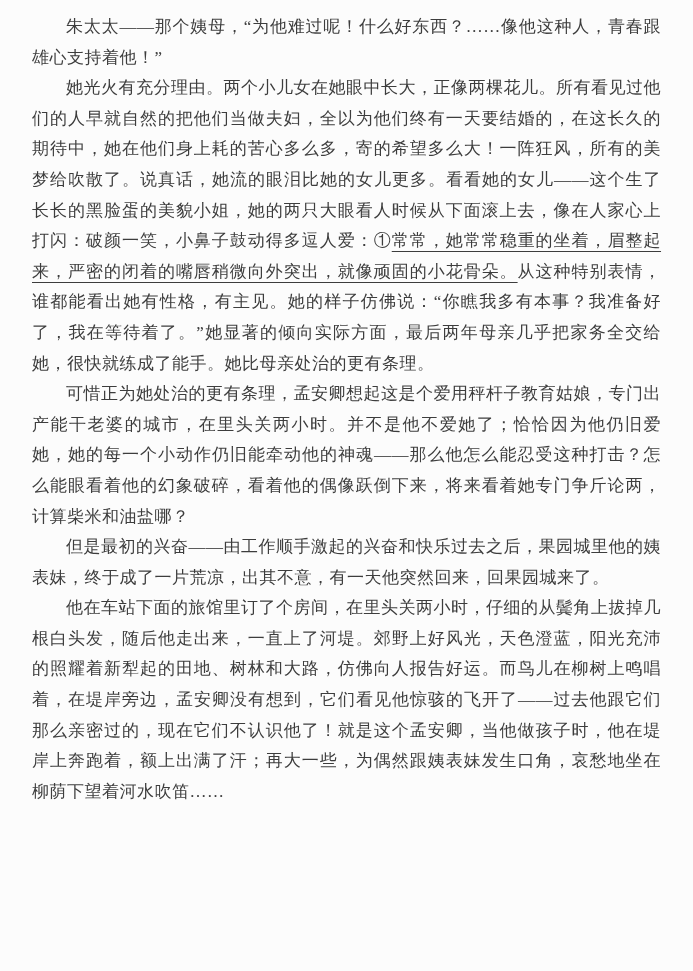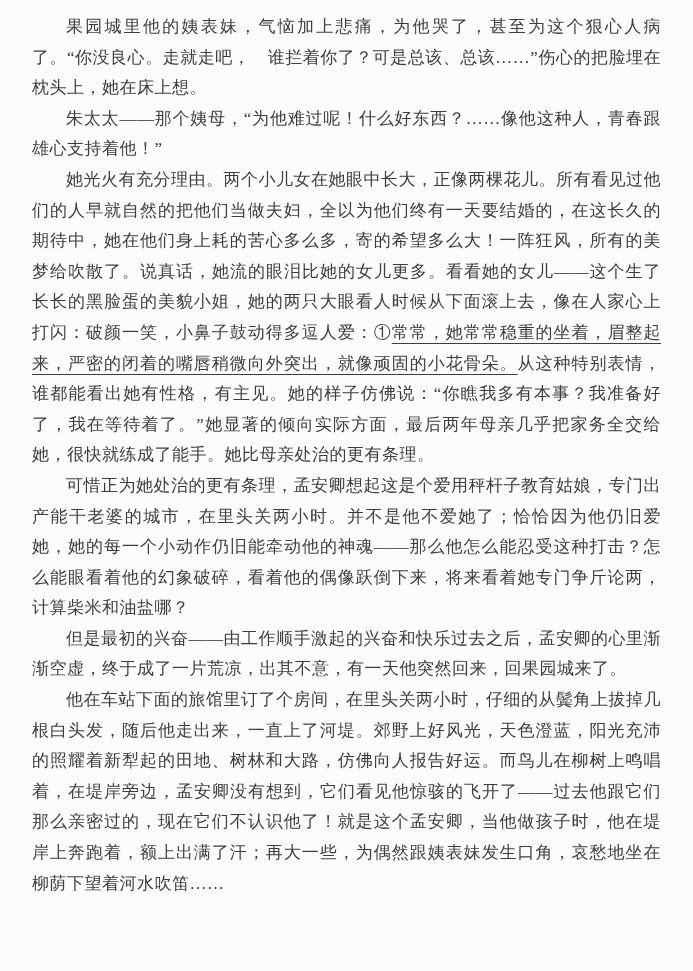--- a/index.html
+++ b/index.html
@@ -33,26 +33,25 @@
   }
   .marker {
     font-weight: normal;
   }
 </style>
 </head>
 <body>
 
 <main class="page">
 
-  <p class="para"><span>果园城里他的姨表妹，气恼加上悲痛，为他哭了，甚至为这个狠心人病了。“你没良心。走就走吧，　谁拦着你了？可是总该、总该……”伤心的把脸埋在枕头上，她在床上想。</span></p>
 
   <p class="para"><span>朱太太——那个姨母，“为他难过呢！什么好东西？……像他这种人，青春跟雄心支持着他！”</span></p>
 
   <p class="para"><span>她光火有充分理由。两个小儿女在她眼中长大，正像两棵花儿。所有看见过他们的人早就自然的把他们当做夫妇，全以为他们终有一天要结婚的，在这长久的期待中，她在他们身上耗的苦心多么多，寄的希望多么大！一阵狂风，所有的美梦给吹散了。说真话，她流的眼泪比她的女儿更多。看看她的女儿——这个生了长长的黑脸蛋的美貌小姐，她的两只大眼看人时候从下面滚上去，像在人家心上打闪：破颜一笑，小鼻子鼓动得多逗人爱：</span><span class="marker">①</span><span class="u">常常，她常常稳重的坐着，眉整起来，严密的闭着的嘴唇稍微向外突出，就像顽固的小花骨朵。</span><span>从这种特别表情，谁都能看出她有性格，有主见。她的样子仿佛说：“你瞧我多有本事？我准备好了，我在等待着了。”她显著的倾向实际方面，最后两年母亲几乎把家务全交给她，很快就练成了能手。她比母亲处治的更有条理。</span></p>
 
   <p class="para"><span>可惜正为她处治的更有条理，孟安卿想起这是个爱用秤杆子教育姑娘，专门出产能干老婆的城市，在里头关两小时。并不是他不爱她了；恰恰因为他仍旧爱她，她的每一个小动作仍旧能牵动他的神魂——那么他怎么能忍受这种打击？怎么能眼看着他的幻象破碎，看着他的偶像跃倒下来，将来看着她专门争斤论两，计算柴米和油盐哪？</span></p>
 
 
-  <p class="para"><span>但是最初的兴奋——由工作顺手激起的兴奋和快乐过去之后，孟安卿的心里渐渐空虚，终于成了一片荒凉，出其不意，有一天他突然回来，回果园城来了。</span></p>
+  <p class="para"><span>但是最初的兴奋——由工作顺手激起的兴奋和快乐过去之后，果园城里他的姨表妹，终于成了一片荒凉，出其不意，有一天他突然回来，回果园城来了。</span></p>
 
   <p class="para"><span>他在车站下面的旅馆里订了个房间，在里头关两小时，仔细的从鬓角上拔掉几根白头发，随后他走出来，一直上了河堤。郊野上好风光，天色澄蓝，阳光充沛的照耀着新犁起的田地、树林和大路，仿佛向人报告好运。而鸟儿在柳树上鸣唱着，在堤岸旁边，孟安卿没有想到，它们看见他惊骇的飞开了——过去他跟它们那么亲密过的，现在它们不认识他了！就是这个孟安卿，当他做孩子时，他在堤岸上奔跑着，额上出满了汗；再大一些，为偶然跟姨表妹发生口角，哀愁地坐在柳荫下望着河水吹笛……</span></p>
 
 </main>
 
 </body></html>

